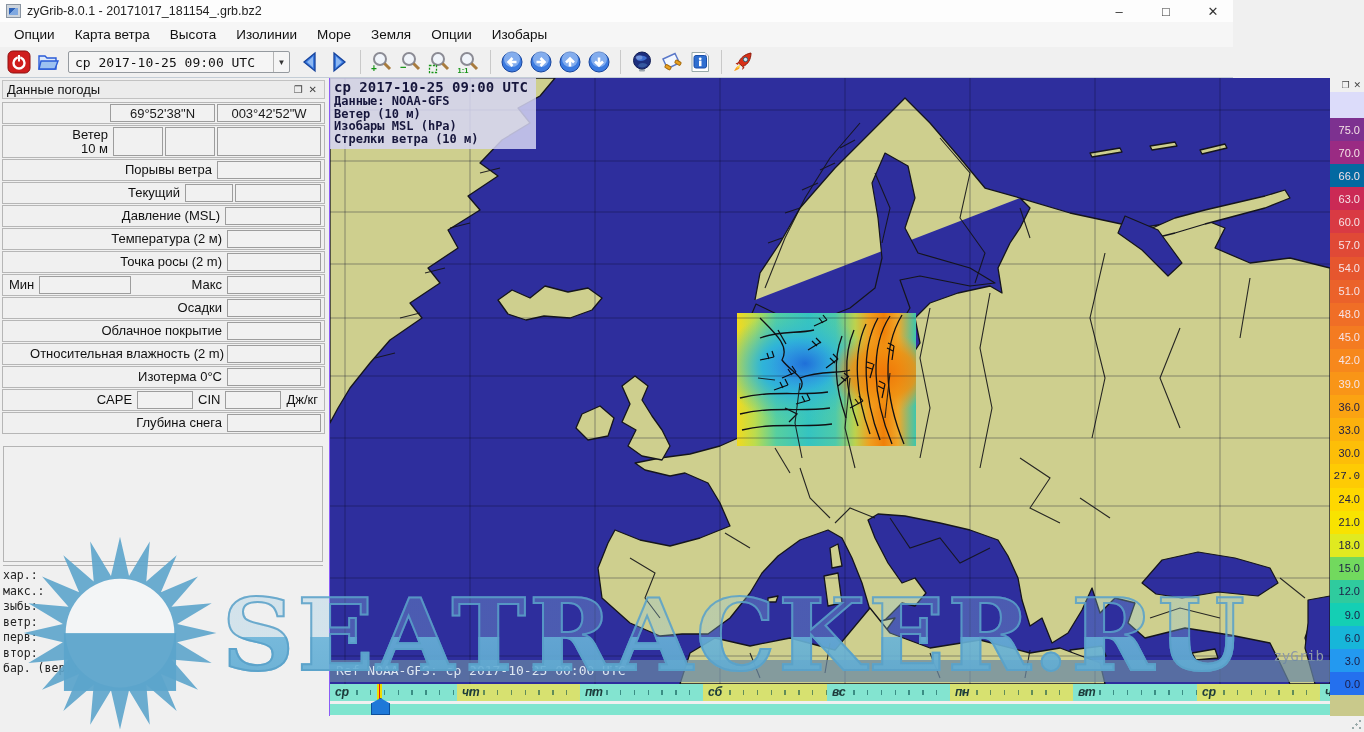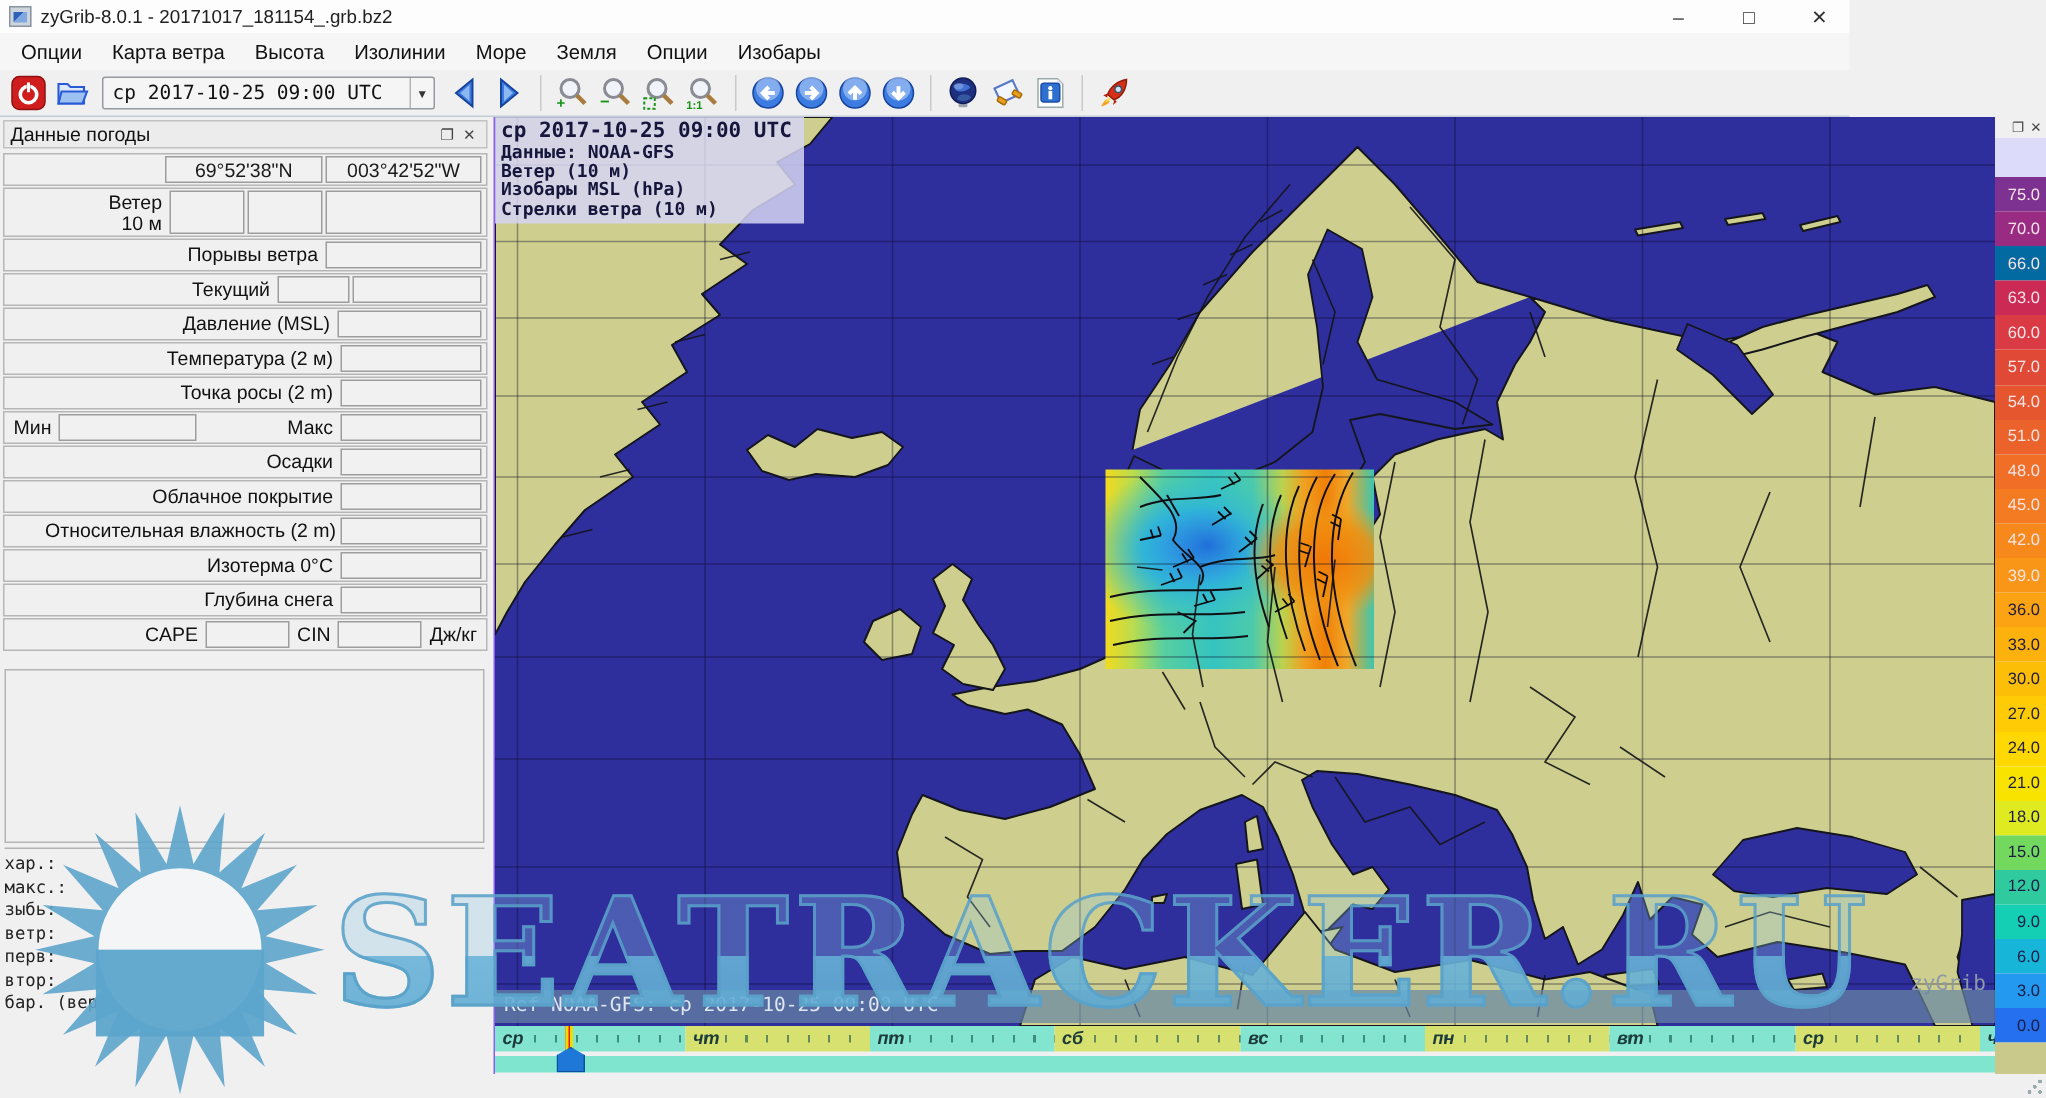--- a/index.html
+++ b/index.html
@@ -309,29 +309,29 @@
       </div>
       <div class="prow">
         <span class="plabel" style="padding:0 2px">Относительная влажность (2 m)</span>
         <span class="vbox" style="width:94px"></span>
       </div>
       <div class="prow">
         <span class="plabel">Изотерма 0°C</span>
         <span class="vbox" style="width:94px"></span>
       </div>
       <div class="prow">
-        <span class="plabel">Глубина снега</span>
-        <span class="vbox" style="width:94px"></span>
-      </div>
-      <div class="prow">
         <span class="plabel">CAPE</span>
         <span class="vbox" style="width:56px"></span>
         <span class="plabel">CIN</span>
         <span class="vbox" style="width:56px"></span>
         <span class="plabel">Дж/кг</span>
+      </div>
+      <div class="prow">
+        <span class="plabel">Глубина снега</span>
+        <span class="vbox" style="width:94px"></span>
       </div>
 
       <div class="panel-spacer-box"></div>
       <div class="panel-footer" id="panel-footer">
           <div>хар.:</div>
           <div>макс.:</div>
           <div>зыбь:</div>
           <div>ветр:</div>
           <div>перв:</div>
           <div>втор:</div>
@@ -576,21 +576,21 @@
           <div class="scale-cell light" style="background: rgb(224, 73, 54);">57.0</div>
           <div class="scale-cell light" style="background: rgb(230, 86, 46);">54.0</div>
           <div class="scale-cell light" style="background: rgb(235, 98, 42);">51.0</div>
           <div class="scale-cell light" style="background: rgb(240, 110, 38);">48.0</div>
           <div class="scale-cell light" style="background: rgb(244, 123, 33);">45.0</div>
           <div class="scale-cell light" style="background: rgb(247, 136, 28);">42.0</div>
           <div class="scale-cell light" style="background: rgb(249, 149, 23);">39.0</div>
           <div class="scale-cell dark" style="background: rgb(251, 163, 18);">36.0</div>
           <div class="scale-cell dark" style="background: rgb(252, 177, 13);">33.0</div>
           <div class="scale-cell dark" style="background: rgb(253, 190, 8);">30.0</div>
-          <div class="scale-cell dark" style="background: rgb(254, 203, 4);">27.0</div>
+          <div class="scale-cell dark" style="background: rgb(254, 203, 4); font-family: Liberation Mono, monospace;">27.0</div>
           <div class="scale-cell dark" style="background: rgb(254, 216, 0);">24.0</div>
           <div class="scale-cell dark" style="background: rgb(248, 227, 0);">21.0</div>
           <div class="scale-cell dark" style="background: rgb(224, 234, 32);">18.0</div>
           <div class="scale-cell dark" style="background: rgb(114, 217, 94);">15.0</div>
           <div class="scale-cell dark" style="background: rgb(47, 203, 158);">12.0</div>
           <div class="scale-cell dark" style="background: rgb(20, 207, 180);">9.0</div>
           <div class="scale-cell dark" style="background: rgb(23, 182, 217);">6.0</div>
           <div class="scale-cell dark" style="background: rgb(35, 153, 240);">3.0</div>
           <div class="scale-cell dark" style="background: rgb(36, 112, 238);">0.0</div>
         </div>

